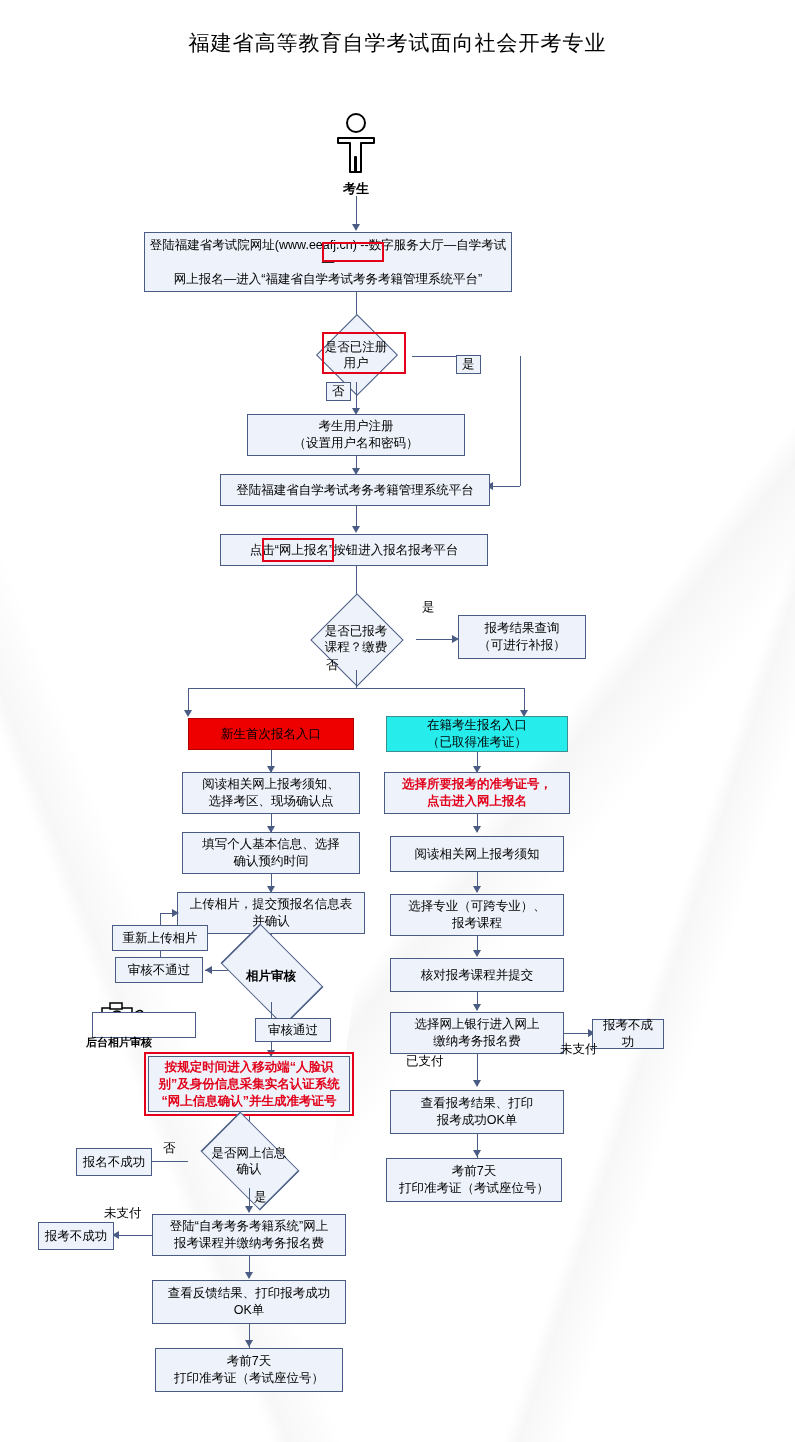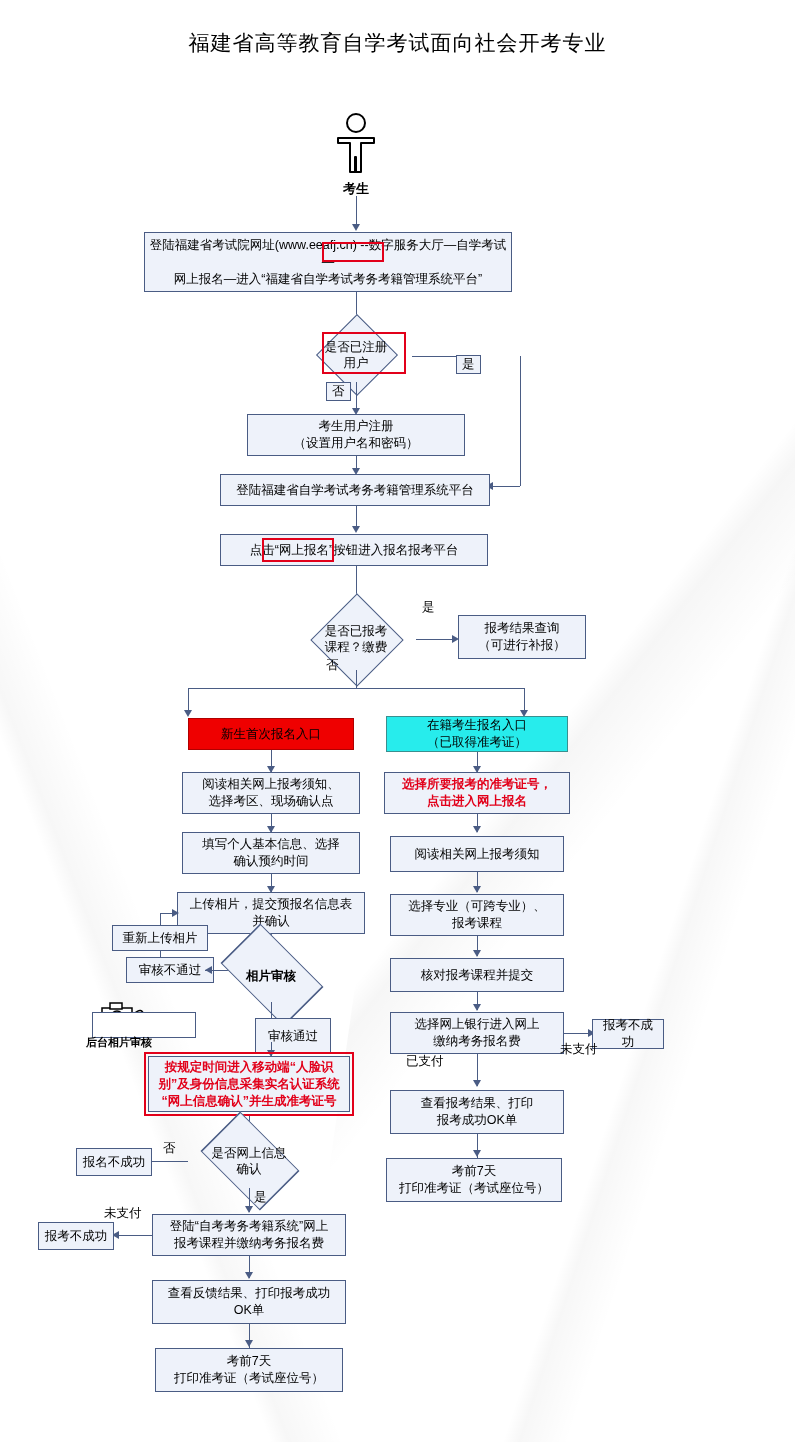--- a/index.html
+++ b/index.html
@@ -175,33 +175,33 @@
 <div class="line vl" style="left:271px;top:874px;height:18px;"></div>
 <div class="arrow down" style="left:267px;top:886px;"></div>
 <div class="node" style="left:177px;top:892px;width:188px;height:42px;">上传相片，提交预报名信息表
 并确认</div>
 
 <div class="node" style="left:112px;top:925px;width:96px;height:26px;">重新上传相片</div>
 <div class="line vl" style="left:160px;top:951px;height:18px;"></div>
 <div class="line hl" style="left:160px;top:913px;width:18px;"></div>
 <div class="line vl" style="left:160px;top:913px;height:12px;"></div>
 <div class="arrow right" style="left:172px;top:909px;"></div>
-<div class="node" style="left:126px;top:957px;width:88px;height:26px;">审核不通过</div>
+<div class="node" style="left:115px;top:957px;width:88px;height:26px;">审核不通过</div>
 <div class="line hl" style="left:205px;top:970px;width:28px;"></div>
 <div class="arrow left" style="left:205px;top:966px;"></div>
 
 <div class="line vl" style="left:271px;top:934px;height:20px;"></div>
 <div class="arrow down" style="left:267px;top:948px;"></div>
 <div class="diamond-wrap" style="left:209px;top:954px;width:124px;height:52px;">
   <div class="diamond" style="left:35px;top:-7px;width:54px;height:54px;transform:rotate(45deg) scaleX(1.6);"></div>
   <div class="diamond-label" style="top:-8px;font-weight:bold;">相片审核</div>
 </div>
 
 <div class="line vl" style="left:271px;top:1002px;height:18px;"></div>
-<div class="node" style="left:255px;top:1018px;width:76px;height:36px;">审核通过</div>
+<div class="node" style="left:255px;top:1018px;width:76px;height:24px;">审核通过</div>
 <div class="line vl" style="left:271px;top:1042px;height:16px;"></div>
 <div class="arrow down" style="left:267px;top:1050px;"></div>
 
 <div class="camera">
   <svg viewBox="0 0 46 30" width="46" height="30">
     <rect x="2" y="8" width="30" height="18" fill="#fff" stroke="#000" stroke-width="1.5"></rect>
     <rect x="10" y="3" width="12" height="6" fill="#fff" stroke="#000" stroke-width="1.5"></rect>
     <circle cx="17" cy="17" r="6" fill="#fff" stroke="#000" stroke-width="1.5"></circle>
     <path d="M34 14 q8 -8 10 2" fill="none" stroke="#000" stroke-width="1.5"></path>
   </svg>

